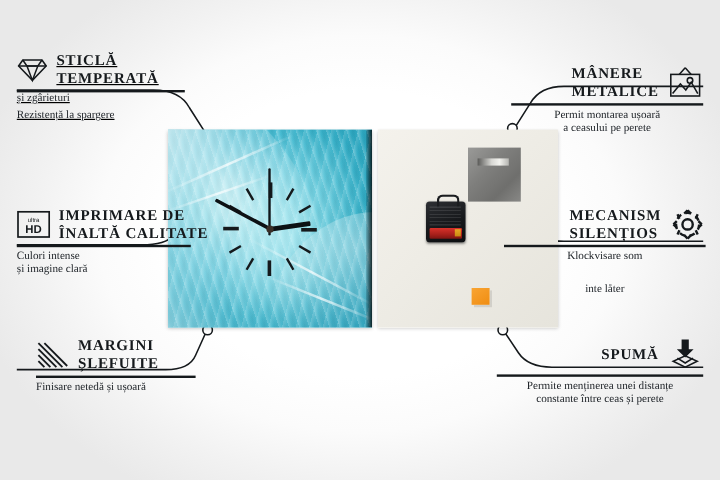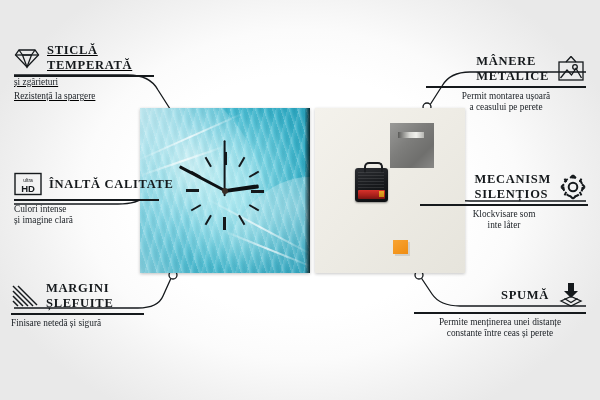--- a/index.html
+++ b/index.html
@@ -108,21 +108,21 @@
   .right .co-desc{text-align:center;}
 
   .icon{flex:0 0 auto;display:block;}
 
   
   #wires{position:absolute;left:0;top:0;width:600px;height:400px;pointer-events:none;}
 
   
   #c-sticla{left:14px;top:43px;text-decoration:underline;}
   #c-hd{left:14px;top:172px;}
-  #c-margini{left:11px;top:281px;}
+  #c-margini{left:30px;top:281px;}
   #c-manere{right:14px;top:40px;margin-top:14px;}
   #c-mecanism{right:12px;top:172px;}
   #c-distantier{right:14px;top:281px;}
 </style>
 </head>
 <body>
 
 <div id="stage">
 
   <svg id="wires" viewBox="0 0 600 400">
@@ -232,20 +232,21 @@
   </div>
 
   <div class="callout left" id="c-hd">
     <div class="co-head">
       <svg class="icon" width="28" height="24" viewBox="0 0 28 24">
         <rect x="1" y="1.5" width="26" height="21" fill="none" stroke="#15191c" stroke-width="1.4"></rect>
         <text x="14" y="10" font-family="Liberation Sans, sans-serif" font-size="5" text-anchor="middle" fill="#15191c">ultra</text>
         <text x="14" y="19.5" font-family="Liberation Sans, sans-serif" font-size="9.5" font-weight="bold" text-anchor="middle" fill="#15191c">HD</text>
       </svg>
       <div>
+        <div class="co-title">IMPRIMARE DE</div>
         <div class="co-title">ÎNALTĂ CALITATE</div>
       </div>
     </div>
     <div class="co-rule" style="width:145px"></div>
     <div class="co-desc">Culori intense</div>
     <div class="co-desc" style="margin-top:0">și imagine clară</div>
   </div>
 
   <div class="callout left" id="c-margini">
     <div class="co-head">
@@ -257,21 +258,21 @@
           <path d="M2,17 L7,22"></path>
             <path d="M7,2 L26,21"></path>
         </g>
       </svg>
       <div>
         <div class="co-title">MARGINI</div>
         <div class="co-title">ȘLEFUITE</div>
       </div>
     </div>
     <div class="co-rule" style="width:133px"></div>
-    <div class="co-desc">Finisare netedă și sigură</div>
+    <div class="co-desc">Finisare netedă și ușoară</div>
   </div>
 
   <div class="callout right" id="c-manere">
     <div class="co-head">
       <div>
         <div class="co-title">MÂNERE</div>
         <div class="co-title">METALICE</div>
       </div>
       <svg class="icon" width="30" height="28" viewBox="0 0 30 28">
         <g fill="none" stroke="#15191c" stroke-width="1.3">
@@ -301,21 +302,21 @@
           <path d="M3.2,14 L6,11.2 M3.2,14 L6,16.8"></path>
           <path d="M26.8,14 L24,11.2 M26.8,14 L24,16.8"></path>
           <path d="M6.6,5.6 L8.2,9.2 M23.4,5.6 L21.8,9.2"></path>
           <path d="M6.6,22.4 L8.2,18.8 M23.4,22.4 L21.8,18.8"></path>
           <circle cx="15" cy="14" r="9.6" stroke-dasharray="4.5 4.2"></circle>
         </g>
       </svg>
     </div>
     <div class="co-rule" style="width:168px;margin-left:auto"></div>
     <div class="co-desc">Klockvisare som</div>
-    <div class="co-desc" style="margin-top:0">inte låter</div>
+    <div class="co-desc" style="margin-top:16px">inte låter</div>
   </div>
 
   <div class="callout right" id="c-distantier">
     <div class="co-head">
       <div>
         <div class="co-title">SPUMĂ</div>
       </div>
       <svg class="icon" width="30" height="28" viewBox="0 0 30 28">
         <path d="M12,2 L18,2 L18,10 L22,10 L15,17 L8,10 L12,10 Z" fill="#15191c"></path>
         <g fill="none" stroke="#15191c" stroke-width="1.3">

